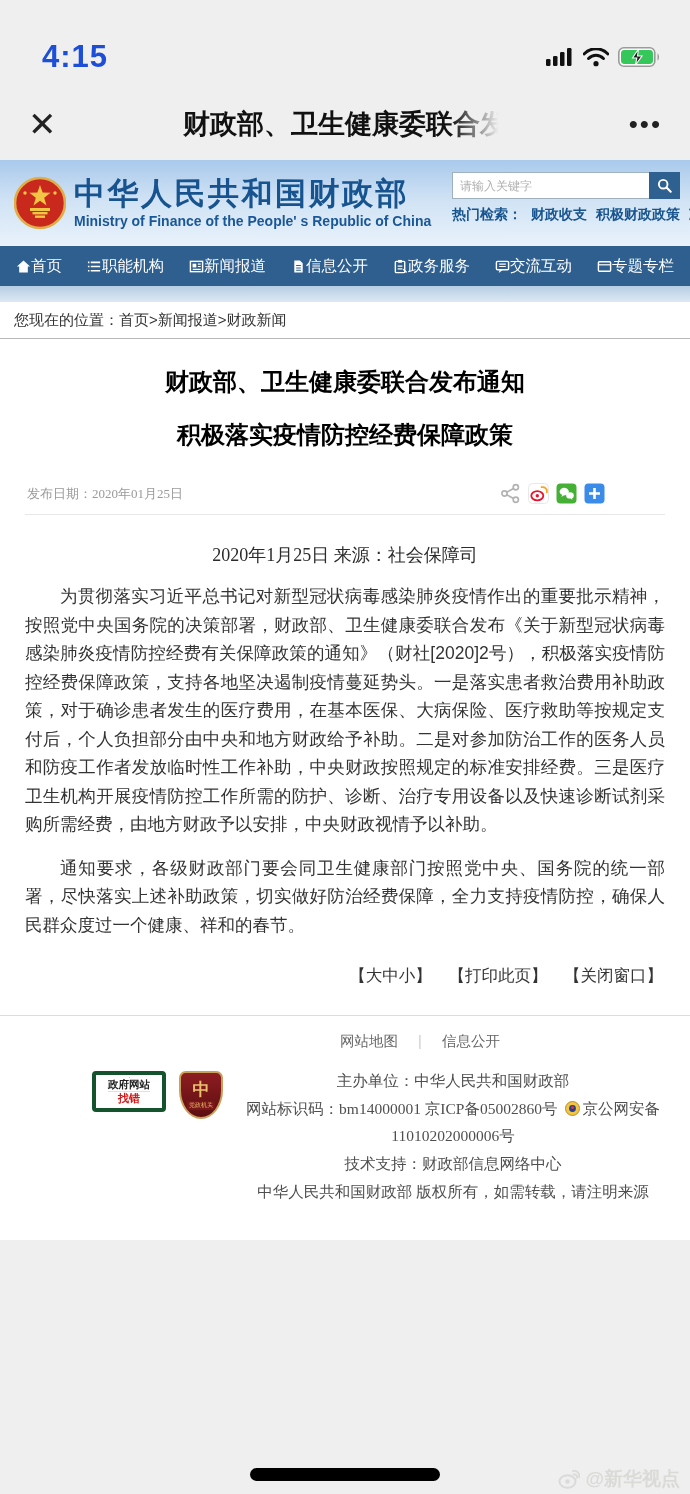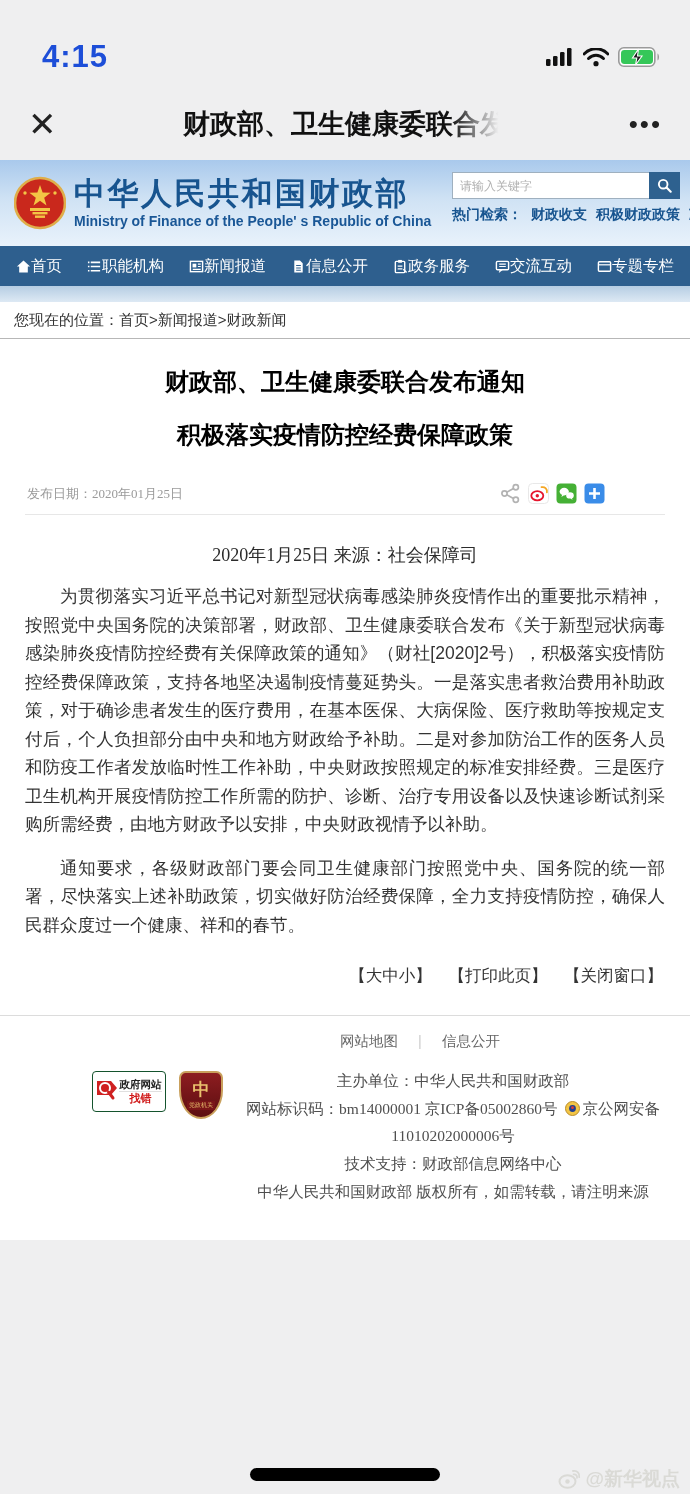--- a/index.html
+++ b/index.html
@@ -67,22 +67,22 @@
   .tools { text-align:right; font-size:16.5px; color:#333; margin:26px 2px 28px; }
   .tools span { margin-left:12px; cursor:pointer; }
 
   
   .footer { background:#fff; border-top:1px solid #dcdcdc; padding:16px 0 34px; }
   .f-links { margin-left:150px; text-align:center; font-size:14.5px; color:#666; }
   .f-links span.lnk { cursor:pointer; }
   .f-links .sep { color:#ccc; margin:0 16px; }
   .f-main { display:flex; padding-left:92px; margin-top:16px; }
   .f-badges { width:142px; flex:none; display:flex; gap:13px; align-items:flex-start; padding-top:4px; }
-  .badge-err { width:74px; height:41px; background:#fff; border:1px solid #14532d; border-radius:4px;
-               display:flex; align-items:center; padding:2px 3px; cursor:pointer; }
+  .badge-err { width:74px; height:41px; background:#fff; border:4px solid #14532d; border-radius:4px;
+               display:flex; align-items:center; padding:2px 3px; cursor:pointer;flex-direction:column; }
   .be-text { flex:1; text-align:center; line-height:1.25; }
   .be-t1 { font-size:10.5px; color:#222; font-weight:700; }
   .be-t2 { font-size:11px; color:#d01818; font-weight:700; border-top:1px solid #e0e0e0; }
   .badge-shield { width:44px; height:48px; background:linear-gradient(#8d1d20,#5c0e11);
                   border:2px solid #c9a05c; border-radius:7px 7px 52% 52% / 7px 7px 62% 62%;
                   display:flex; flex-direction:column; align-items:center; justify-content:center;
                   cursor:pointer; }
   .bs-mark { color:#e9c16d; font-size:17px; font-weight:700; line-height:1; }
   .bs-txt { color:#e9c16d; font-size:6px; margin-top:3px; background:#7a1518; padding:0 2px; }
   .f-textcol { flex:1; font-family:"Liberation Serif", serif; font-size:15.5px; color:#4f4f4f;

